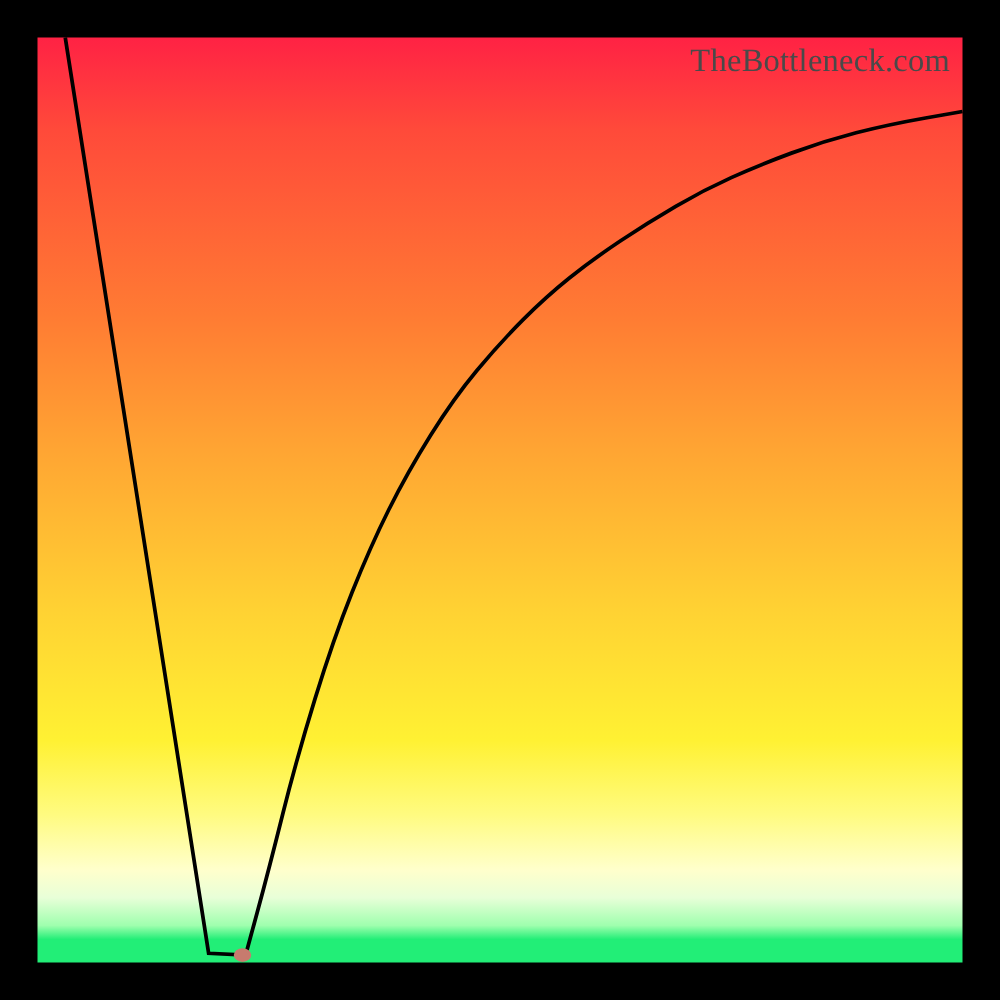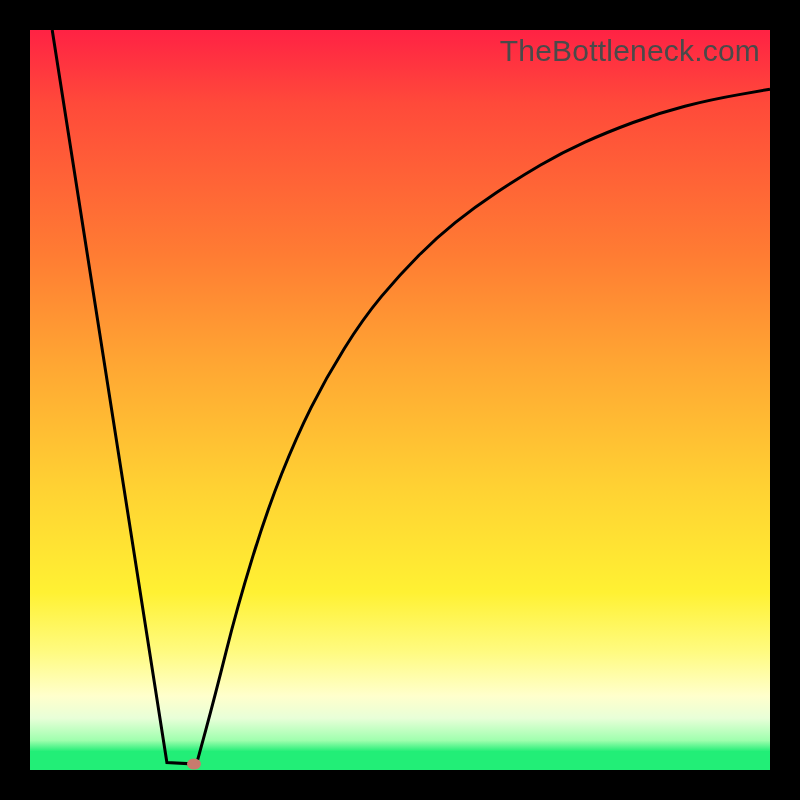--- a/index.html
+++ b/index.html
@@ -39,24 +39,25 @@
         #9fffae 96%,
         var(--c-band) 97.5%,
         var(--c-band) 100%
       );
   }
   .watermark {
     position: absolute;
     top: 4px;
     right: 10px;
     color: #4a4a4a;
-    font-size: 30px;
+    font-size: 26px;
     letter-spacing: 0.2px;
     font-weight: 400;
     pointer-events: none;
+    font-family: Liberation Serif, serif;
   }
   svg.curve {
     position: absolute;
     left: 0;
     top: 0;
     width: 100%;
     height: 100%;
     overflow: visible;
   }
   .marker {

